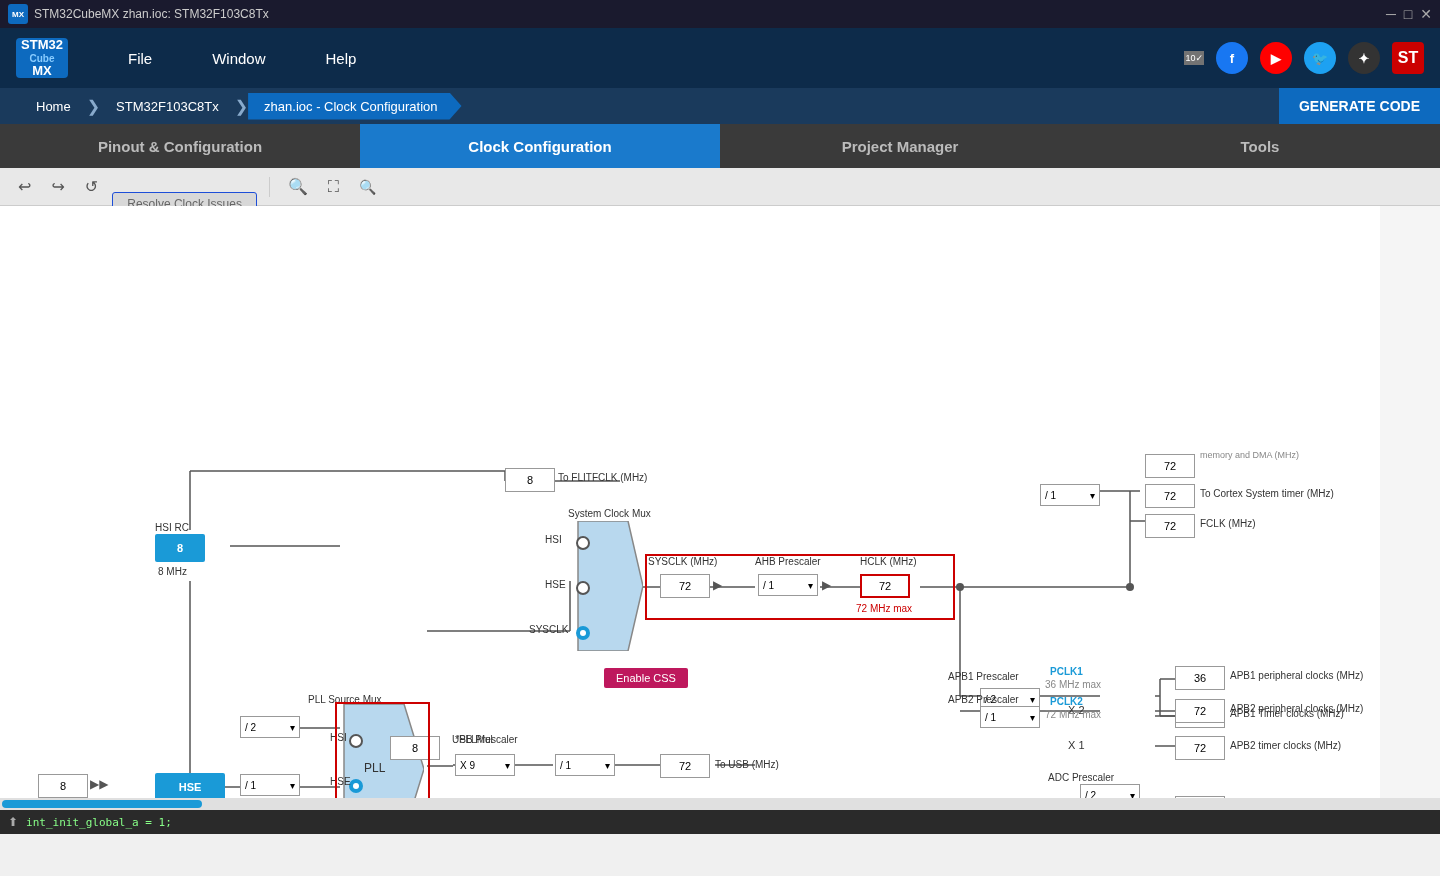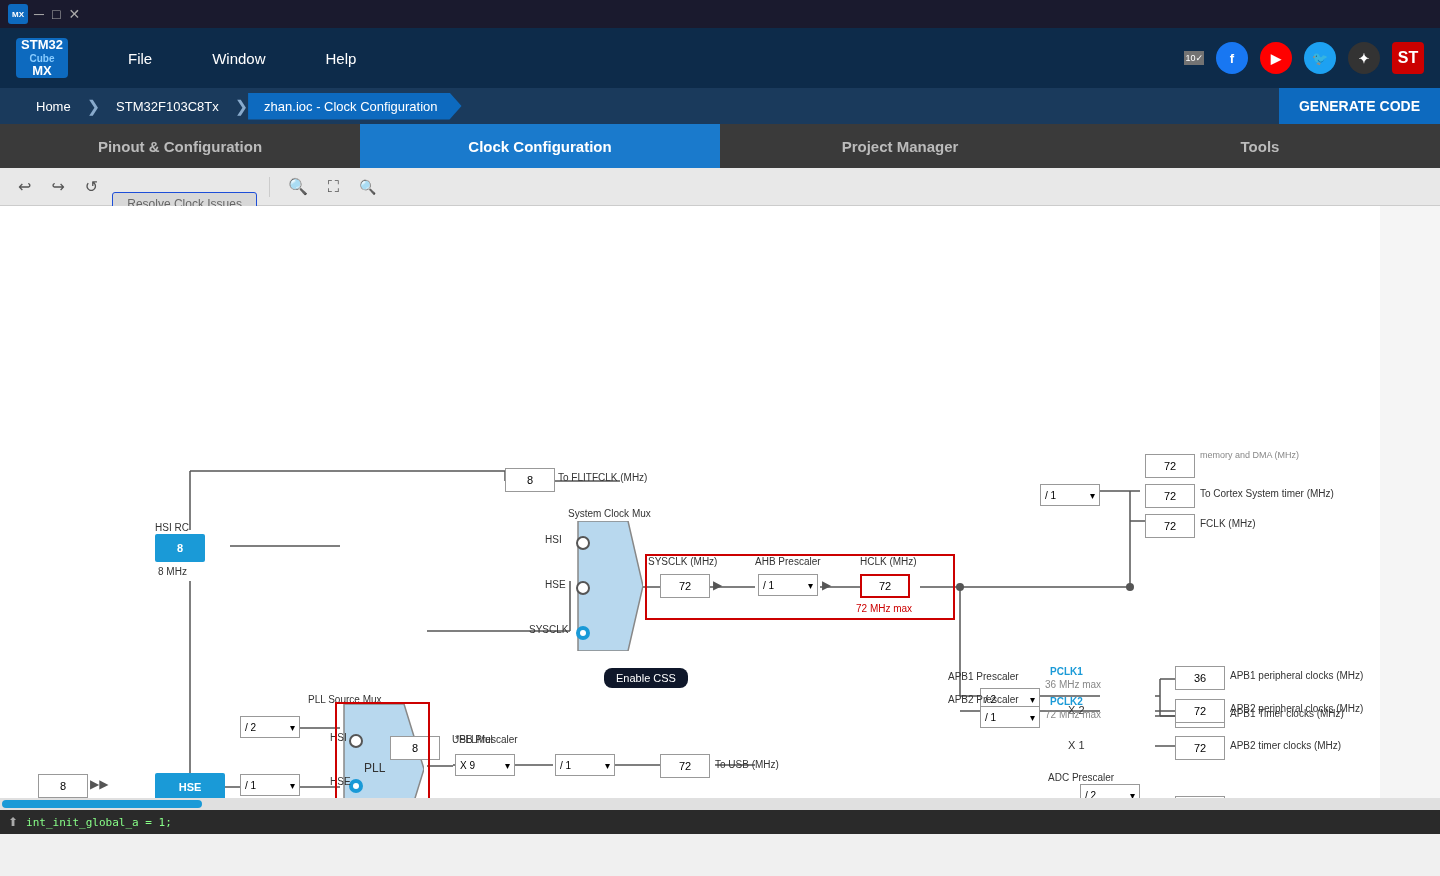--- a/index.html
+++ b/index.html
@@ -249,27 +249,27 @@
     .red-border {
       position: absolute;
       border: 2px solid #cc0000;
       background: transparent;
       pointer-events: none;
     }
 
     
     .enable-css-btn {
       position: absolute;
-      background: #0f172a;
+      background: #be185d;
       color: white;
       border: none;
       padding: 4px 12px;
       font-size: 11px;
       cursor: pointer;
-      border-radius: 8px;
+      border-radius: 2px;
     }
 
     
     #bottombar {
       background: #2a2a2a;
       height: 24px;
       display: flex;
       align-items: center;
       padding: 0 8px;
       overflow: hidden;
@@ -306,20 +306,21 @@
       width: 100%;
       height: 100%;
       pointer-events: none;
     }
   </style>
 </head>
 <body>
 
 <div id="titlebar">
   <div class="stm-logo-sm">MX</div>
+  <div class="title">STM32CubeMX  zhan.ioc: STM32F103C8Tx</div>
   <div class="win-controls">
     <span>─</span>
     <span>□</span>
     <span>✕</span>
   </div>
 </div>
 
 <div id="menubar">
   <div class="logo">
     <div class="logo-box">

